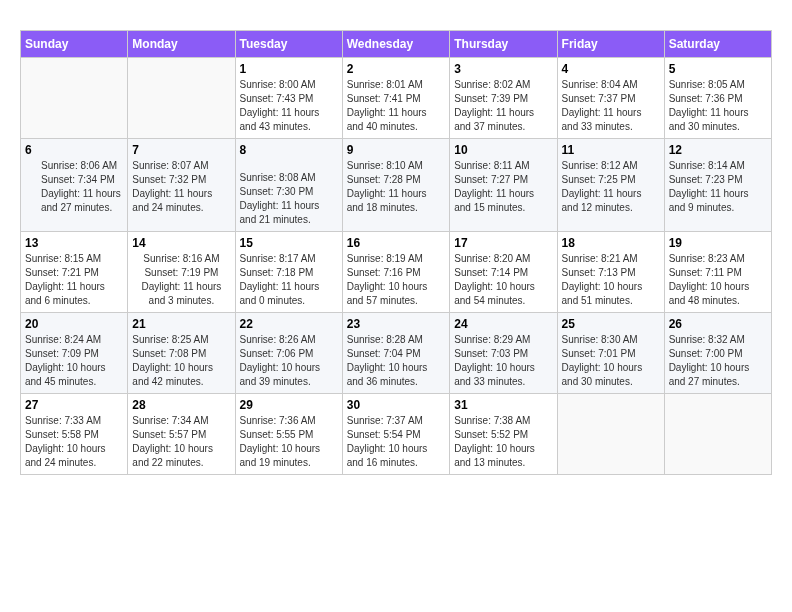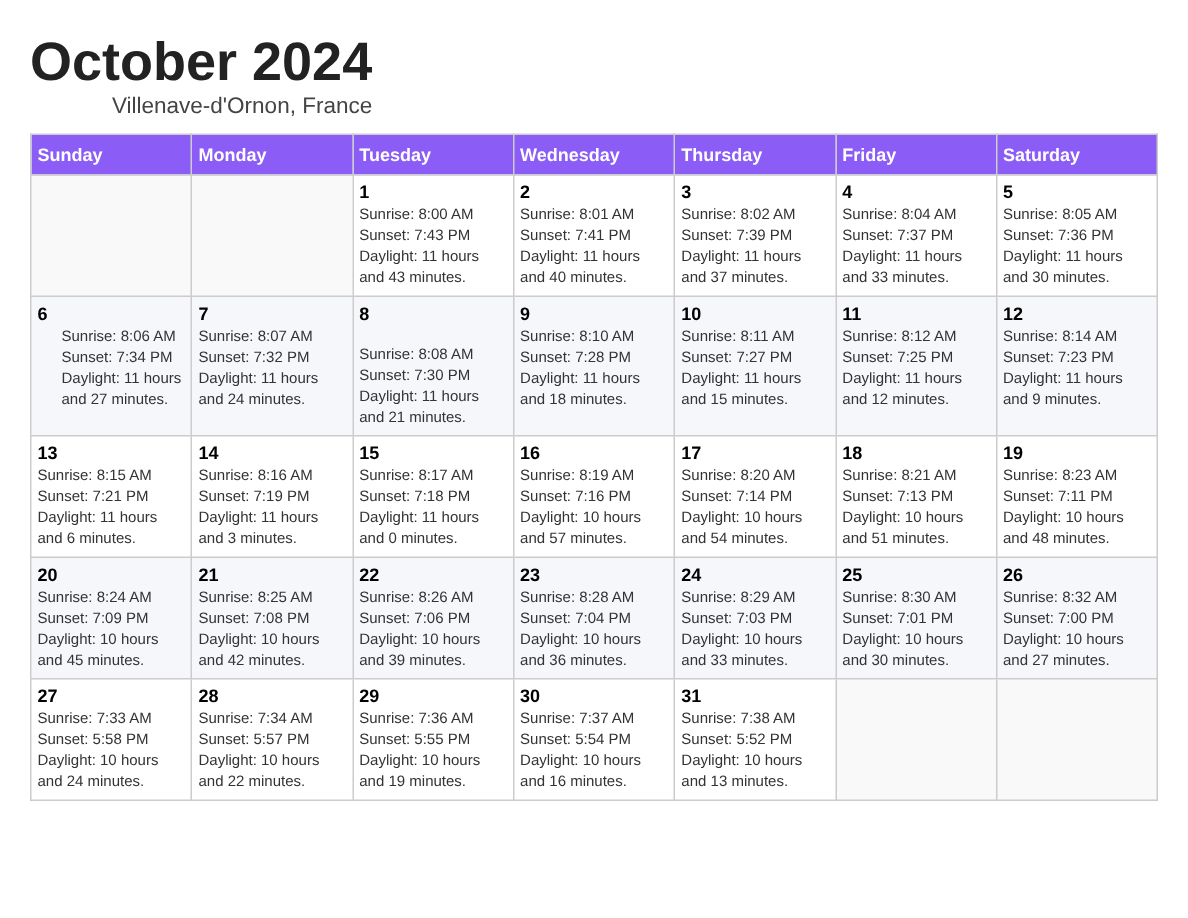--- a/index.html
+++ b/index.html
@@ -72,24 +72,20 @@
       line-height: 1.4;
     }
     td.empty {
       background: #f9f9f9;
     }
   </style>
 </head>
 <body>
 
 <div class="header">
-  <div class="title-block">
-    <div class="month-title">October 2024</div>
-    <div class="subtitle">Villenave-d'Ornon, France</div>
-  </div>
 </div>
 
 <table>
   <thead>
     <tr id="header-row">
         <th>Sunday</th>
         <th>Monday</th>
         <th>Tuesday</th>
         <th>Wednesday</th>
         <th>Thursday</th>
@@ -178,21 +174,21 @@
       </tr>
       <tr>
         <td>
           <div class="day-num">13</div>
           <div class="day-info" style="white-space: pre-line;">Sunrise: 8:15 AM
 Sunset: 7:21 PM
 Daylight: 11 hours and 6 minutes.</div>
         </td>
         <td>
           <div class="day-num">14</div>
-          <div class="day-info" style="white-space: pre-line;">Sunrise: 8:16 AM
+          <div class="day-info" style="white-space: pre-line; text-align: center;">Sunrise: 8:16 AM
 Sunset: 7:19 PM
 Daylight: 11 hours and 3 minutes.</div>
         </td>
         <td>
           <div class="day-num">15</div>
           <div class="day-info" style="white-space: pre-line;">Sunrise: 8:17 AM
 Sunset: 7:18 PM
 Daylight: 11 hours and 0 minutes.</div>
         </td>
         <td>

